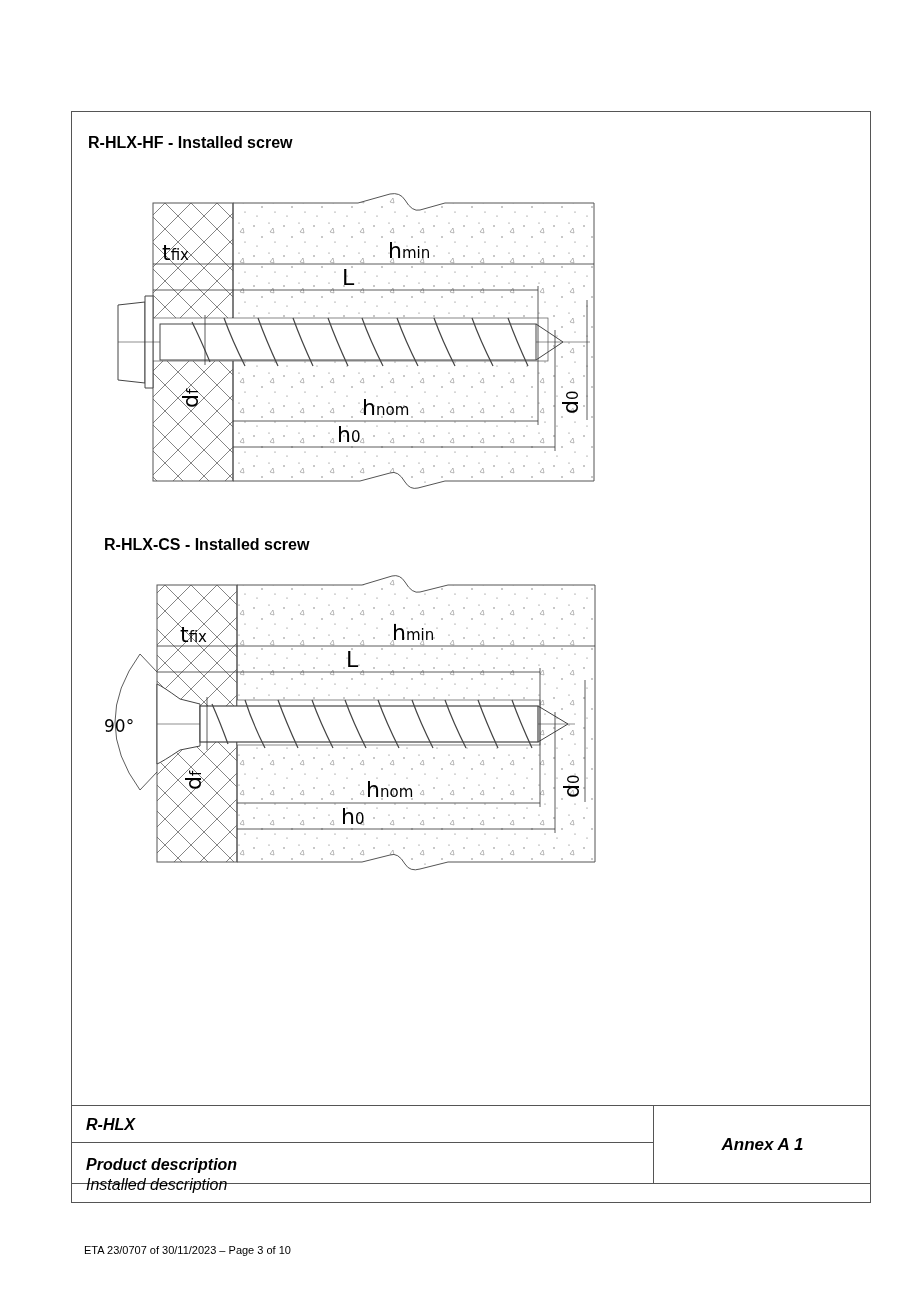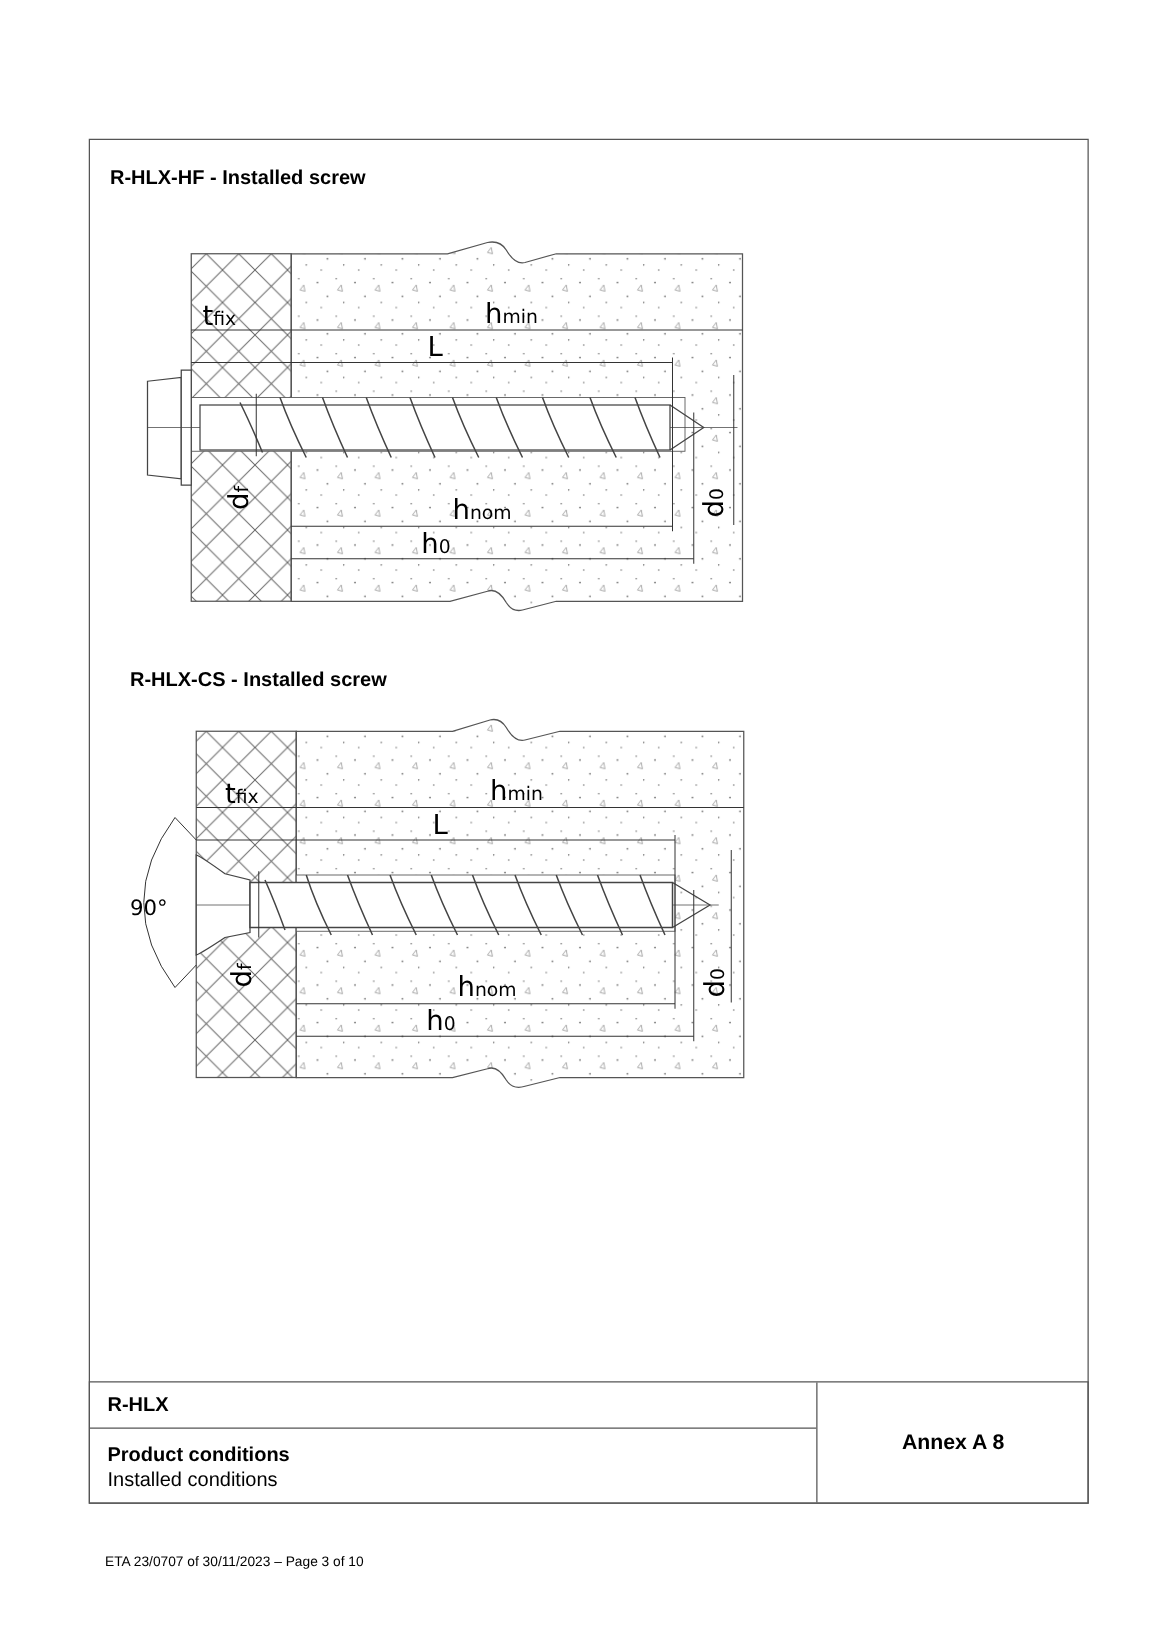--- a/index.html
+++ b/index.html
@@ -1,20 +1,20 @@
 <!DOCTYPE html>
 <html><head>
 <meta charset="utf-8">
 <style>
   html,body{margin:0;padding:0;background:#fff;}
   body{width:920px;height:1300px;position:relative;font-family:"Liberation Sans",sans-serif;color:#000;overflow:hidden;}
   .frame{position:absolute;left:71px;top:111px;width:800px;height:1092px;border:1px solid #555;box-sizing:border-box;}
   .section-title{position:absolute;left:88px;font-weight:bold;font-size:16px;}
   .diagram{position:absolute;}
-  .footer-table{position:absolute;left:71px;top:1105px;width:800px;height:98px;border:1px solid #555;border-top:1px solid #555;box-sizing:border-box;}
+  .footer-table{position:absolute;left:71px;top:1105px;width:800px;height:79px;border:1px solid #555;border-top:1px solid #555;box-sizing:border-box;font-style:italic;}
   .ft-left{position:absolute;left:0;top:0;width:581px;height:100%;border-right:1px solid #555;}
   .ft-row1{position:absolute;left:0;top:0;width:100%;height:36px;border-bottom:1px solid #555;}
   .ft-product{position:absolute;left:14px;top:10px;font-weight:bold;font-size:16px;}
   .ft-desc-title{position:absolute;left:14px;top:50px;font-weight:bold;font-size:16px;}
   .ft-desc-sub{position:absolute;left:14px;top:70px;font-size:16px;}
   .ft-annex{position:absolute;left:581px;top:0;width:219px;height:100%;display:flex;align-items:center;justify-content:center;font-weight:bold;font-size:17px;}
   .page-footer{position:absolute;left:84px;top:1244px;font-size:11px;}
   svg text{font-family:"DejaVu Sans",sans-serif;}
 </style>
 </head>
@@ -146,19 +146,19 @@
     <text x="0" y="0" font-size="22" transform="translate(101 218) rotate(-90)"><tspan>d</tspan><tspan font-size="15">f</tspan></text>
     <text x="0" y="0" font-size="22" transform="translate(479 226) rotate(-90)"><tspan>d</tspan><tspan font-size="15">0</tspan></text>
   </g>
 </svg>
 
 <div class="footer-table">
   <div class="ft-left">
     <div class="ft-row1">
       <div class="ft-product">R-HLX</div>
     </div>
-    <div class="ft-desc-title">Product conditions</div>
-    <div class="ft-desc-sub">Installed conditions</div>
+    <div class="ft-desc-title">Product description</div>
+    <div class="ft-desc-sub">Installed description</div>
   </div>
-  <div class="ft-annex">Annex A 8</div>
+  <div class="ft-annex">Annex A 1</div>
 </div>
 
 <div class="page-footer">ETA 23/0707 of 30/11/2023 – Page 3 of 10</div>
 
 </body></html>

